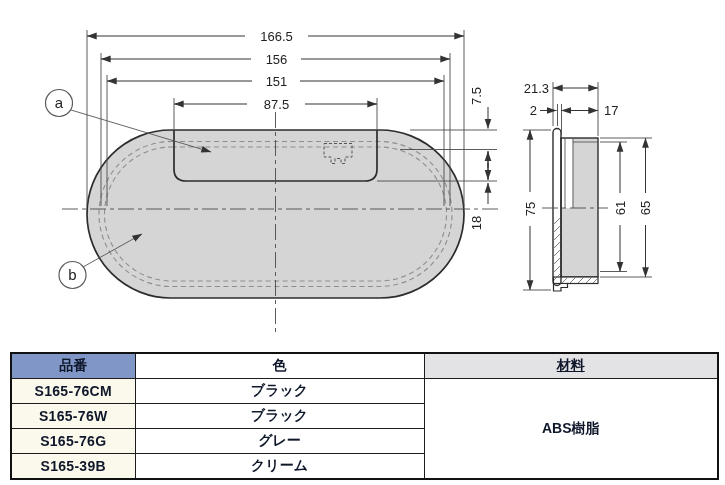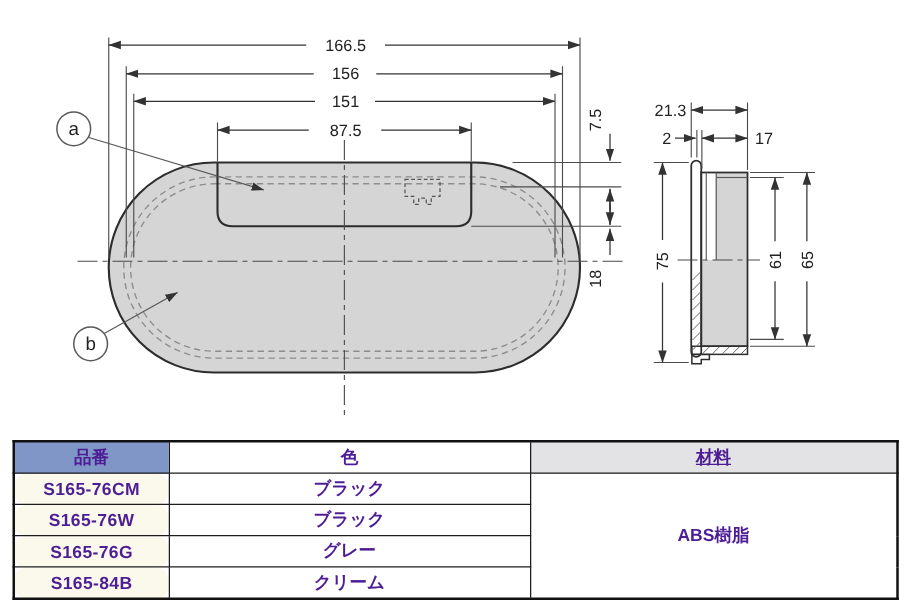--- a/index.html
+++ b/index.html
@@ -11,24 +11,24 @@
   .ext{stroke:#4a4a4a;stroke-width:0.9;fill:none;}
   .dim{stroke:#333;stroke-width:1;fill:none;}
   .out{stroke:#2d2d2d;stroke-width:1.7;fill:none;}
   .out2{stroke:#2d2d2d;stroke-width:1.4;fill:none;}
   .dash{stroke:#8d8d8d;stroke-width:1.1;fill:none;stroke-dasharray:5 3.5;}
   .cl{stroke:#4a4a4a;stroke-width:0.9;fill:none;stroke-dasharray:16 4 4 4;}
   .thin{stroke:#555;stroke-width:0.9;fill:none;}
   .hatch{stroke:#666;stroke-width:0.8;fill:none;}
 
   #spec-table{position:absolute;left:10px;top:352px;width:707px;border-collapse:collapse;table-layout:fixed;}
-  #spec-table td,#spec-table th{border:1px solid #1c1c1c;padding:0;text-align:center;vertical-align:middle;color:#4c1d95;}
+  #spec-table td,#spec-table th{border:1px solid #1c1c1c;padding:0;text-align:center;vertical-align:middle;color:#0f172a;}
   #spec-table{border:2px solid #111;}
   #spec-table thead th{height:24px;font-size:14px;font-weight:700;}
-  #spec-table tbody td{height:24px;font-size:14px;font-weight:600;border-radius:11px;}
+  #spec-table tbody td{height:24px;font-size:14px;font-weight:600;}
   th.h-part{background:var(--header-blue,#8096c6);color:#fff;}
   th.h-color{background:#fff;}
   th.h-mat{background:var(--material-header-bg,#e3e3e6);text-decoration:underline;}
   td.c-part{background:var(--part-no-cell-bg,#fbf8ec);font-size:15px;letter-spacing:0.3px;}
   td.c-mat{background:#fff;font-weight:600;margin-top:28px;}
 </style>
 </head>
 <body>
 
 <div id="stage">
@@ -175,19 +175,19 @@
     </tr>
     <tr>
       <td class="c-part">S165-76W</td>
       <td class="c-color">ブラック</td>
     </tr>
     <tr>
       <td class="c-part">S165-76G</td>
       <td class="c-color">グレー</td>
     </tr>
     <tr>
-      <td class="c-part">S165-84B</td>
+      <td class="c-part">S165-39B</td>
       <td class="c-color">クリーム</td>
     </tr>
   </tbody>
 </table>
 
 </div>
 
 </body></html>

